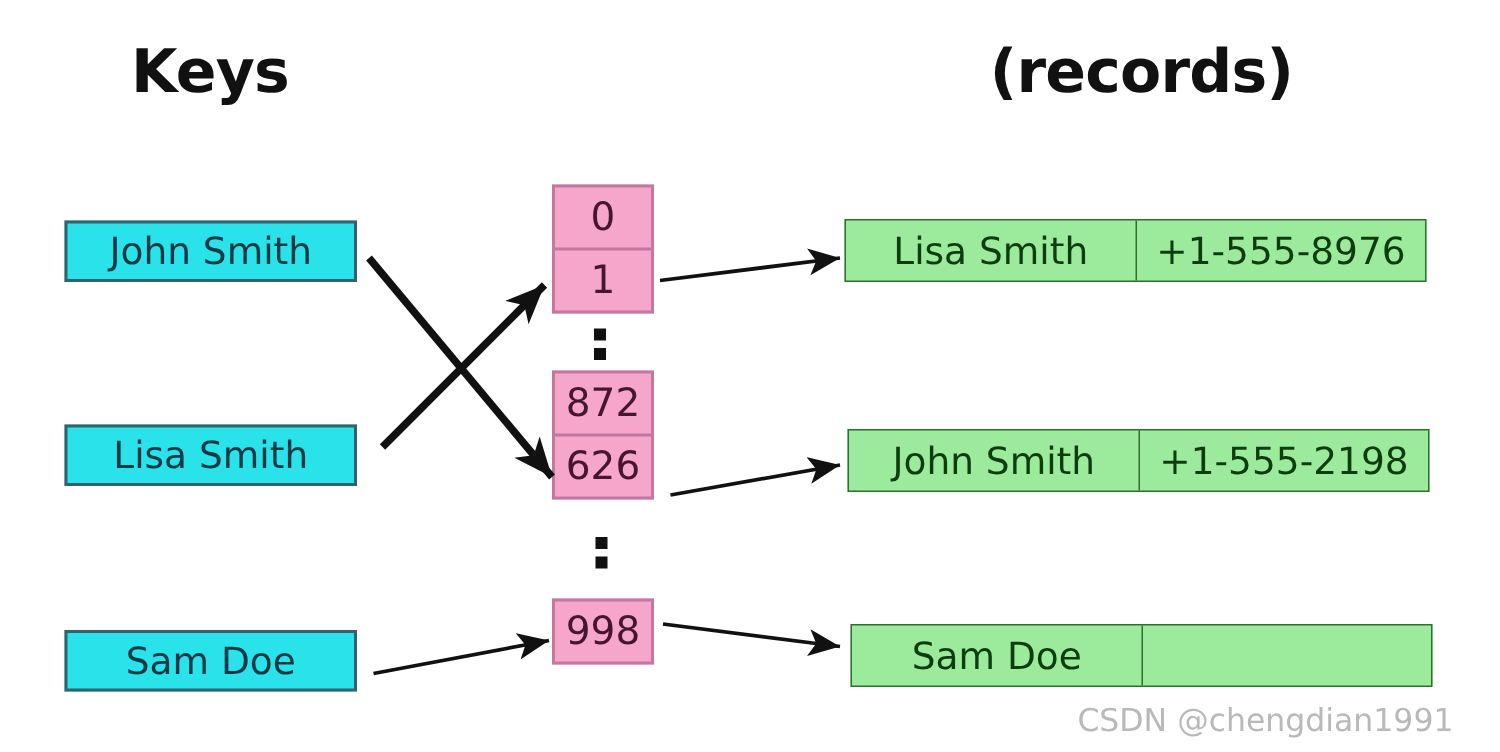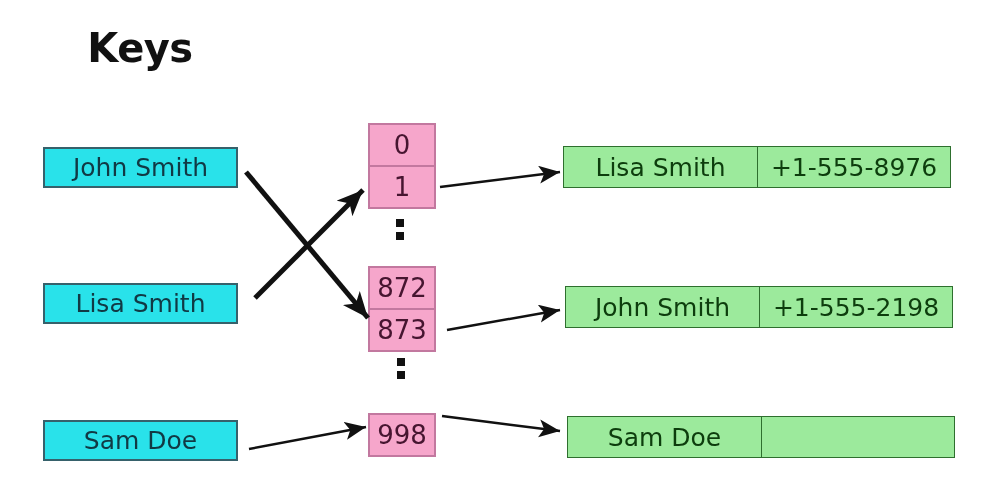--- a/index.html
+++ b/index.html
@@ -38,22 +38,22 @@
   #key-sam{top:420px;}
 
   .index-group{
     position:absolute;
     left:368px;width:68px;
     background:#f6a6cb;
     border:2px solid #c2789f;
     box-sizing:border-box;
   }
   #idx-g1{top:123px;}
-  #idx-g2{top:266px;}
-  #idx-g3{top:413px;}
+  #idx-g2{top:247px;}
+  #idx-g3{top:399px;}
   .index-cell{
     height:40px;
     display:flex;align-items:center;justify-content:center;
     font-size:26px;color:#461530;
   }
   .index-cell + .index-cell{border-top:2px solid #c2789f;}
 
   .record-box{
     position:absolute;
     width:388px;height:42px;
@@ -90,33 +90,34 @@
     white-space:nowrap;
   }
 </style>
 </head>
 <body>
 
 <div class="canvas">
 
   <div class="hdr" id="hdr-keys">Keys</div>
   <div class="hdr" id="hdr-records">
+    <div>(records)</div>
   </div>
 
   <div class="key-box" id="key-john">John Smith</div>
   <div class="key-box" id="key-lisa">Lisa Smith</div>
   <div class="key-box" id="key-sam">Sam Doe</div>
 
   <div class="index-group" id="idx-g1">
     <div class="index-cell">0</div>
     <div class="index-cell">1</div>
   </div>
   <div class="index-group" id="idx-g2">
     <div class="index-cell">872</div>
-    <div class="index-cell">873</div>
+    <div class="index-cell">626</div>
   </div>
   <div class="index-group" id="idx-g3">
     <div class="index-cell">998</div>
   </div>
 
   <div class="record-box" id="rec-lisa">
     <div class="record-name">Lisa Smith</div>
     <div class="record-phone">+1-555-8976</div>
   </div>
   <div class="record-box" id="rec-john">
@@ -148,14 +149,15 @@
     <g fill="#111111">
       <rect x="396" y="219" width="8" height="8"></rect>
       <rect x="396" y="232" width="8" height="8"></rect>
     </g>
     <g fill="#111111">
       <rect x="397" y="358" width="8" height="8"></rect>
       <rect x="397" y="371" width="8" height="8"></rect>
     </g>
   </svg>
 
+  <div class="watermark">CSDN @chengdian1991</div>
 
 </div>
 
 </body></html>

